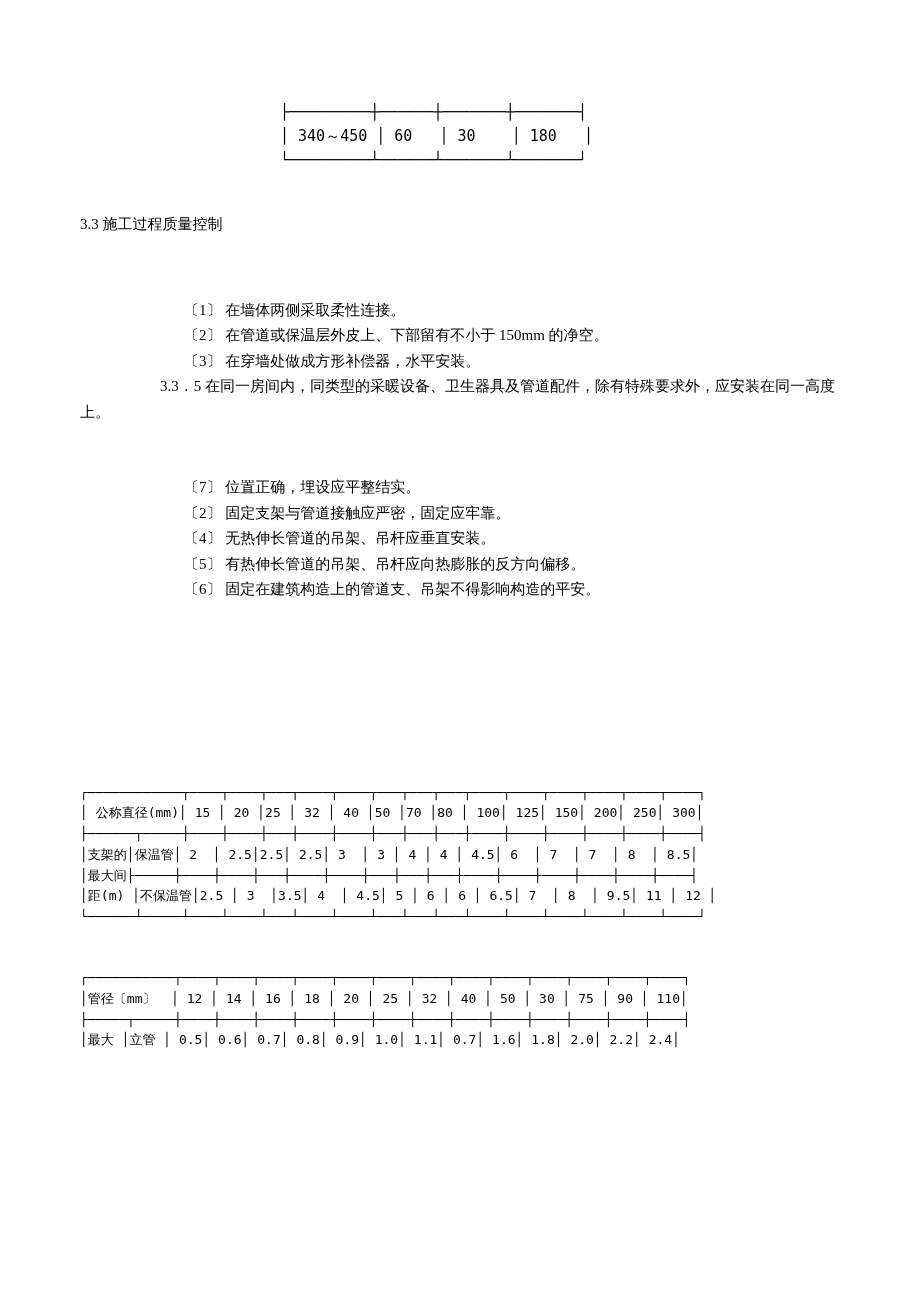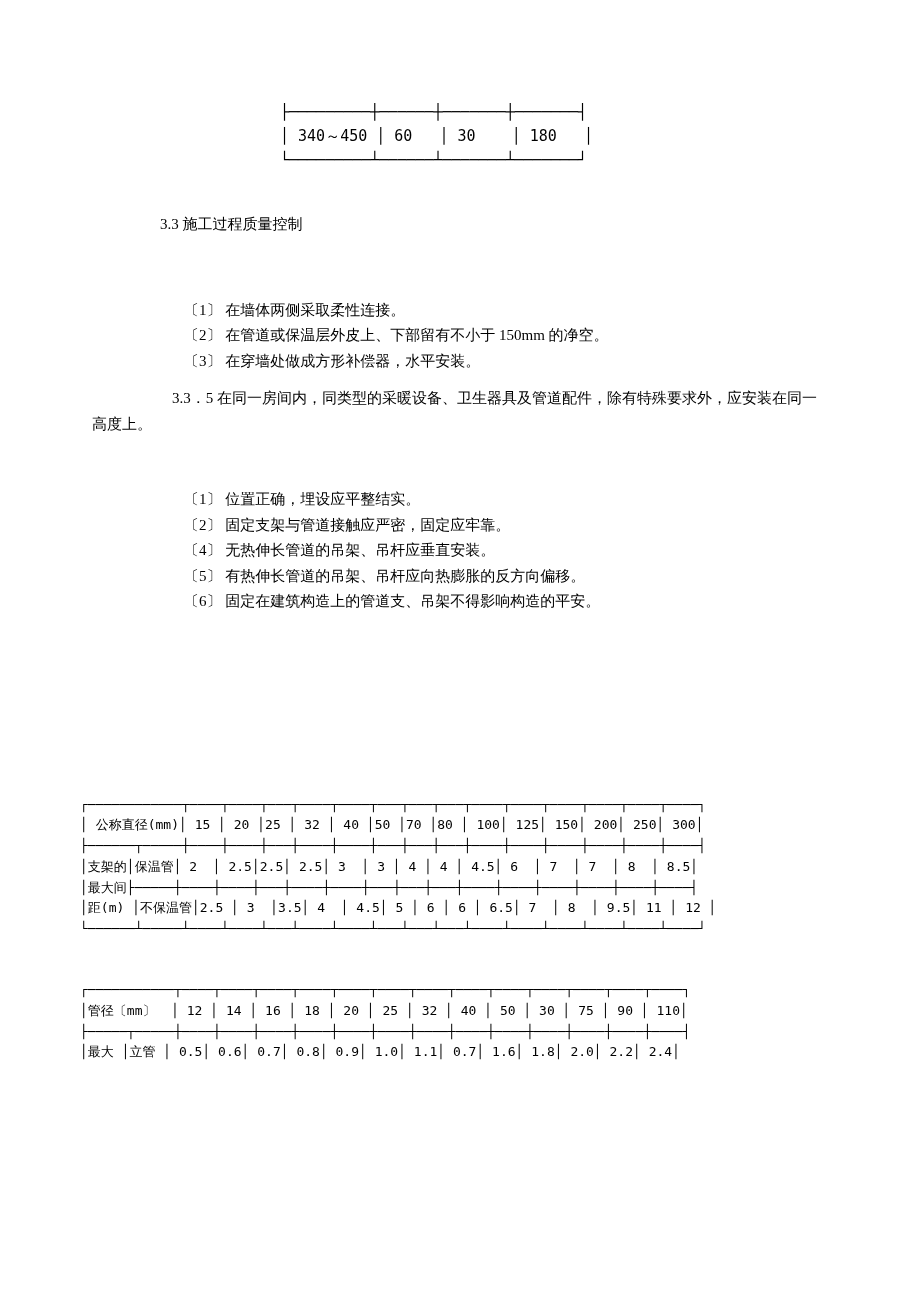--- a/index.html
+++ b/index.html
@@ -17,30 +17,29 @@
       font-family: "SimSun", "宋体", monospace;
       white-space: pre;
       line-height: 1.6;
       letter-spacing: 0;
     }
     .small-table {
       margin-left: 200px;
       margin-bottom: 40px;
     }
     .section-heading {
-      margin-left: 80px;
       margin-top: 10px;
       margin-bottom: 60px;
     }
     .para {
       text-indent: 0;
       margin: 0 0 0 104px;
     }
     .para2 {
-      margin: 12px;
+      margin: 0;
     }
     .body-text {
       margin-bottom: 50px;
     }
     .body-text2 {
       margin-bottom: 180px;
     }
     .full-table {
       margin-left: 0;
       margin-bottom: 40px;
@@ -57,21 +56,21 @@
 <div class="section-heading">3.3 施工过程质量控制</div>
 
 <div class="body-text">
   <div class="para">〔1〕 在墙体两侧采取柔性连接。</div>
   <div class="para">〔2〕 在管道或保温层外皮上、下部留有不小于 150mm 的净空。</div>
   <div class="para">〔3〕 在穿墙处做成方形补偿器，水平安装。</div>
   <div class="para2" style="text-indent: 80px;">3.3．5 在同一房间内，同类型的采暖设备、卫生器具及管道配件，除有特殊要求外，应安装在同一高度上。</div>
 </div>
 
 <div class="body-text2">
-  <div class="para">〔1〕 位置正确，埋设应平整结实。</div>
+  <div class="para">〔7〕 位置正确，埋设应平整结实。</div>
   <div class="para">〔2〕 固定支架与管道接触应严密，固定应牢靠。</div>
   <div class="para">〔4〕 无热伸长管道的吊架、吊杆应垂直安装。</div>
   <div class="para">〔5〕 有热伸长管道的吊架、吊杆应向热膨胀的反方向偏移。</div>
   <div class="para">〔6〕 固定在建筑构造上的管道支、吊架不得影响构造的平安。</div>
 </div>
 
 <div class="ascii-table full-table">┌────────────┬────┬────┬───┬────┬────┬───┬───┬───┬────┬────┬────┬────┬────┬────┐
 │ <span>公称直径(mm)</span>│ <span>15</span> │ <span>20</span> │<span>25</span> │ <span>32</span> │ <span>40</span> │<span>50</span> │<span>70</span> │<span>80</span> │ <span>100</span>│ <span>125</span>│ <span>150</span>│ <span>200</span>│ <span>250</span>│ <span>300</span>│
 ├──────┬─────┼────┼────┼───┼────┼────┼───┼───┼───┼────┼────┼────┼────┼────┼────┤
 │支架的│<span>保温管</span>│ <span>2</span>  │ <span>2.5</span>│<span>2.5</span>│ <span>2.5</span>│ <span>3</span>  │ <span>3</span> │ <span>4</span> │ <span>4</span> │ <span>4.5</span>│ <span>6</span>  │ <span>7</span>  │ <span>7</span>  │ <span>8</span>  │ <span>8.5</span>│

